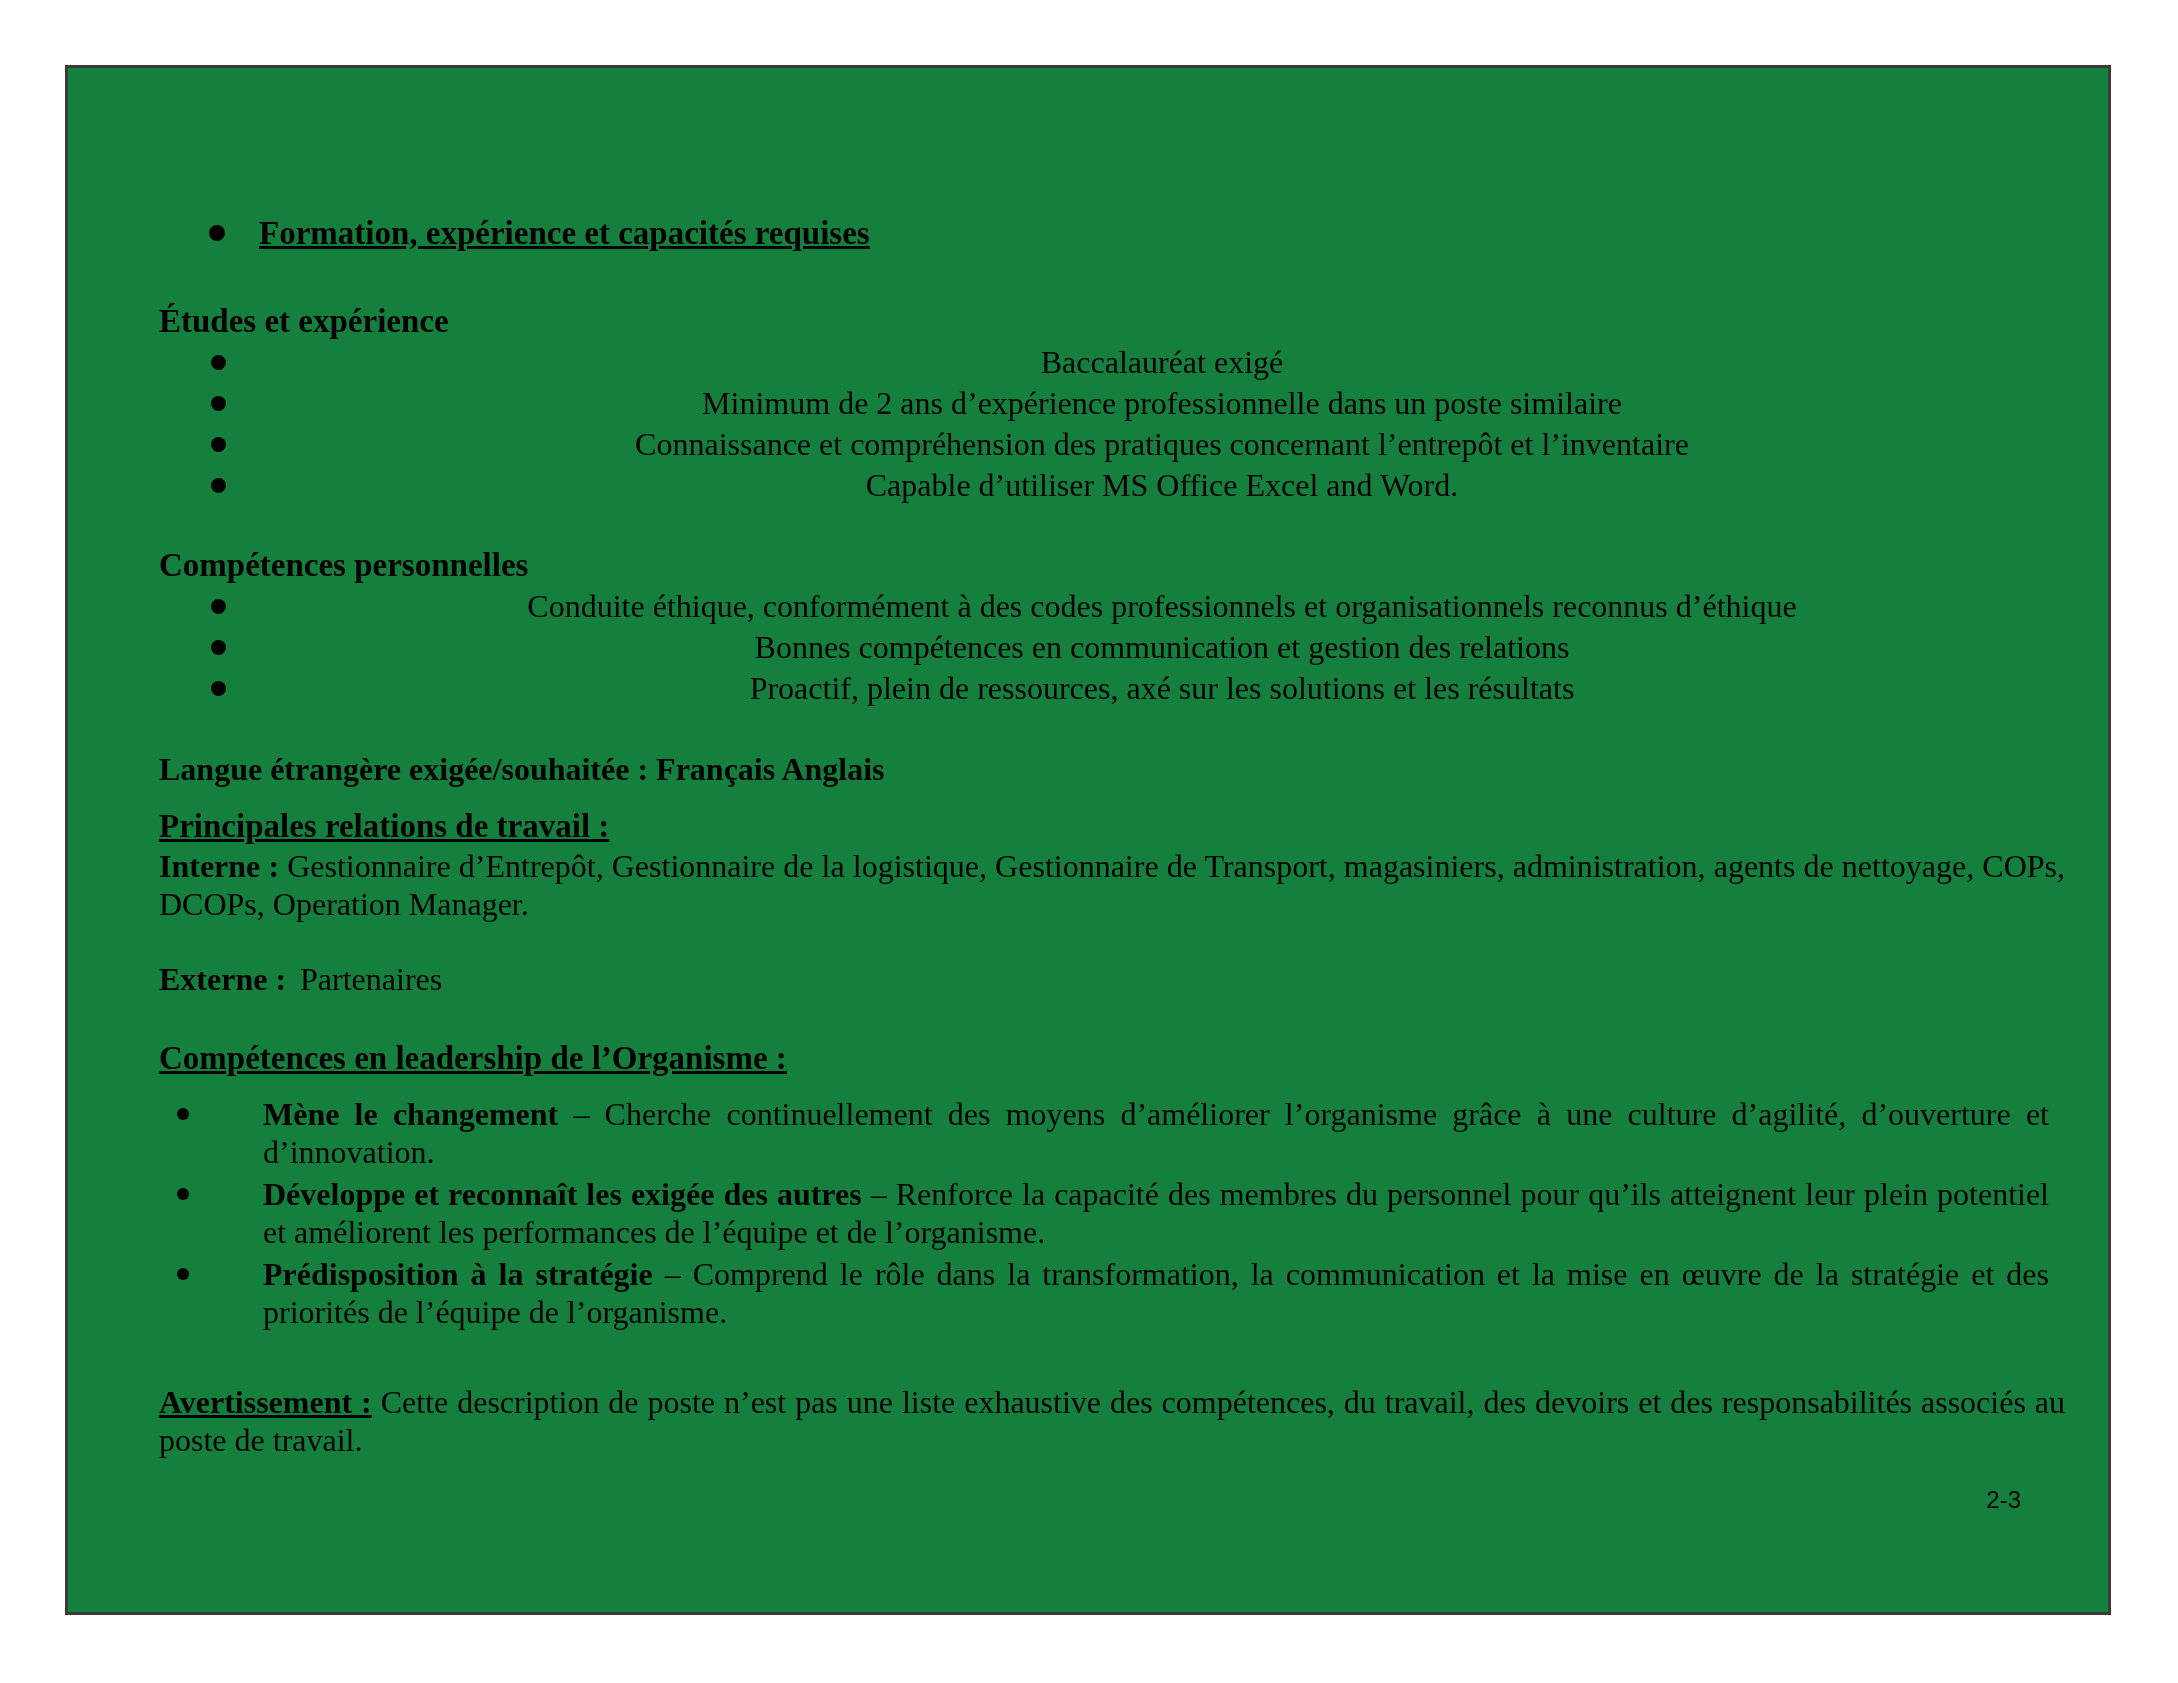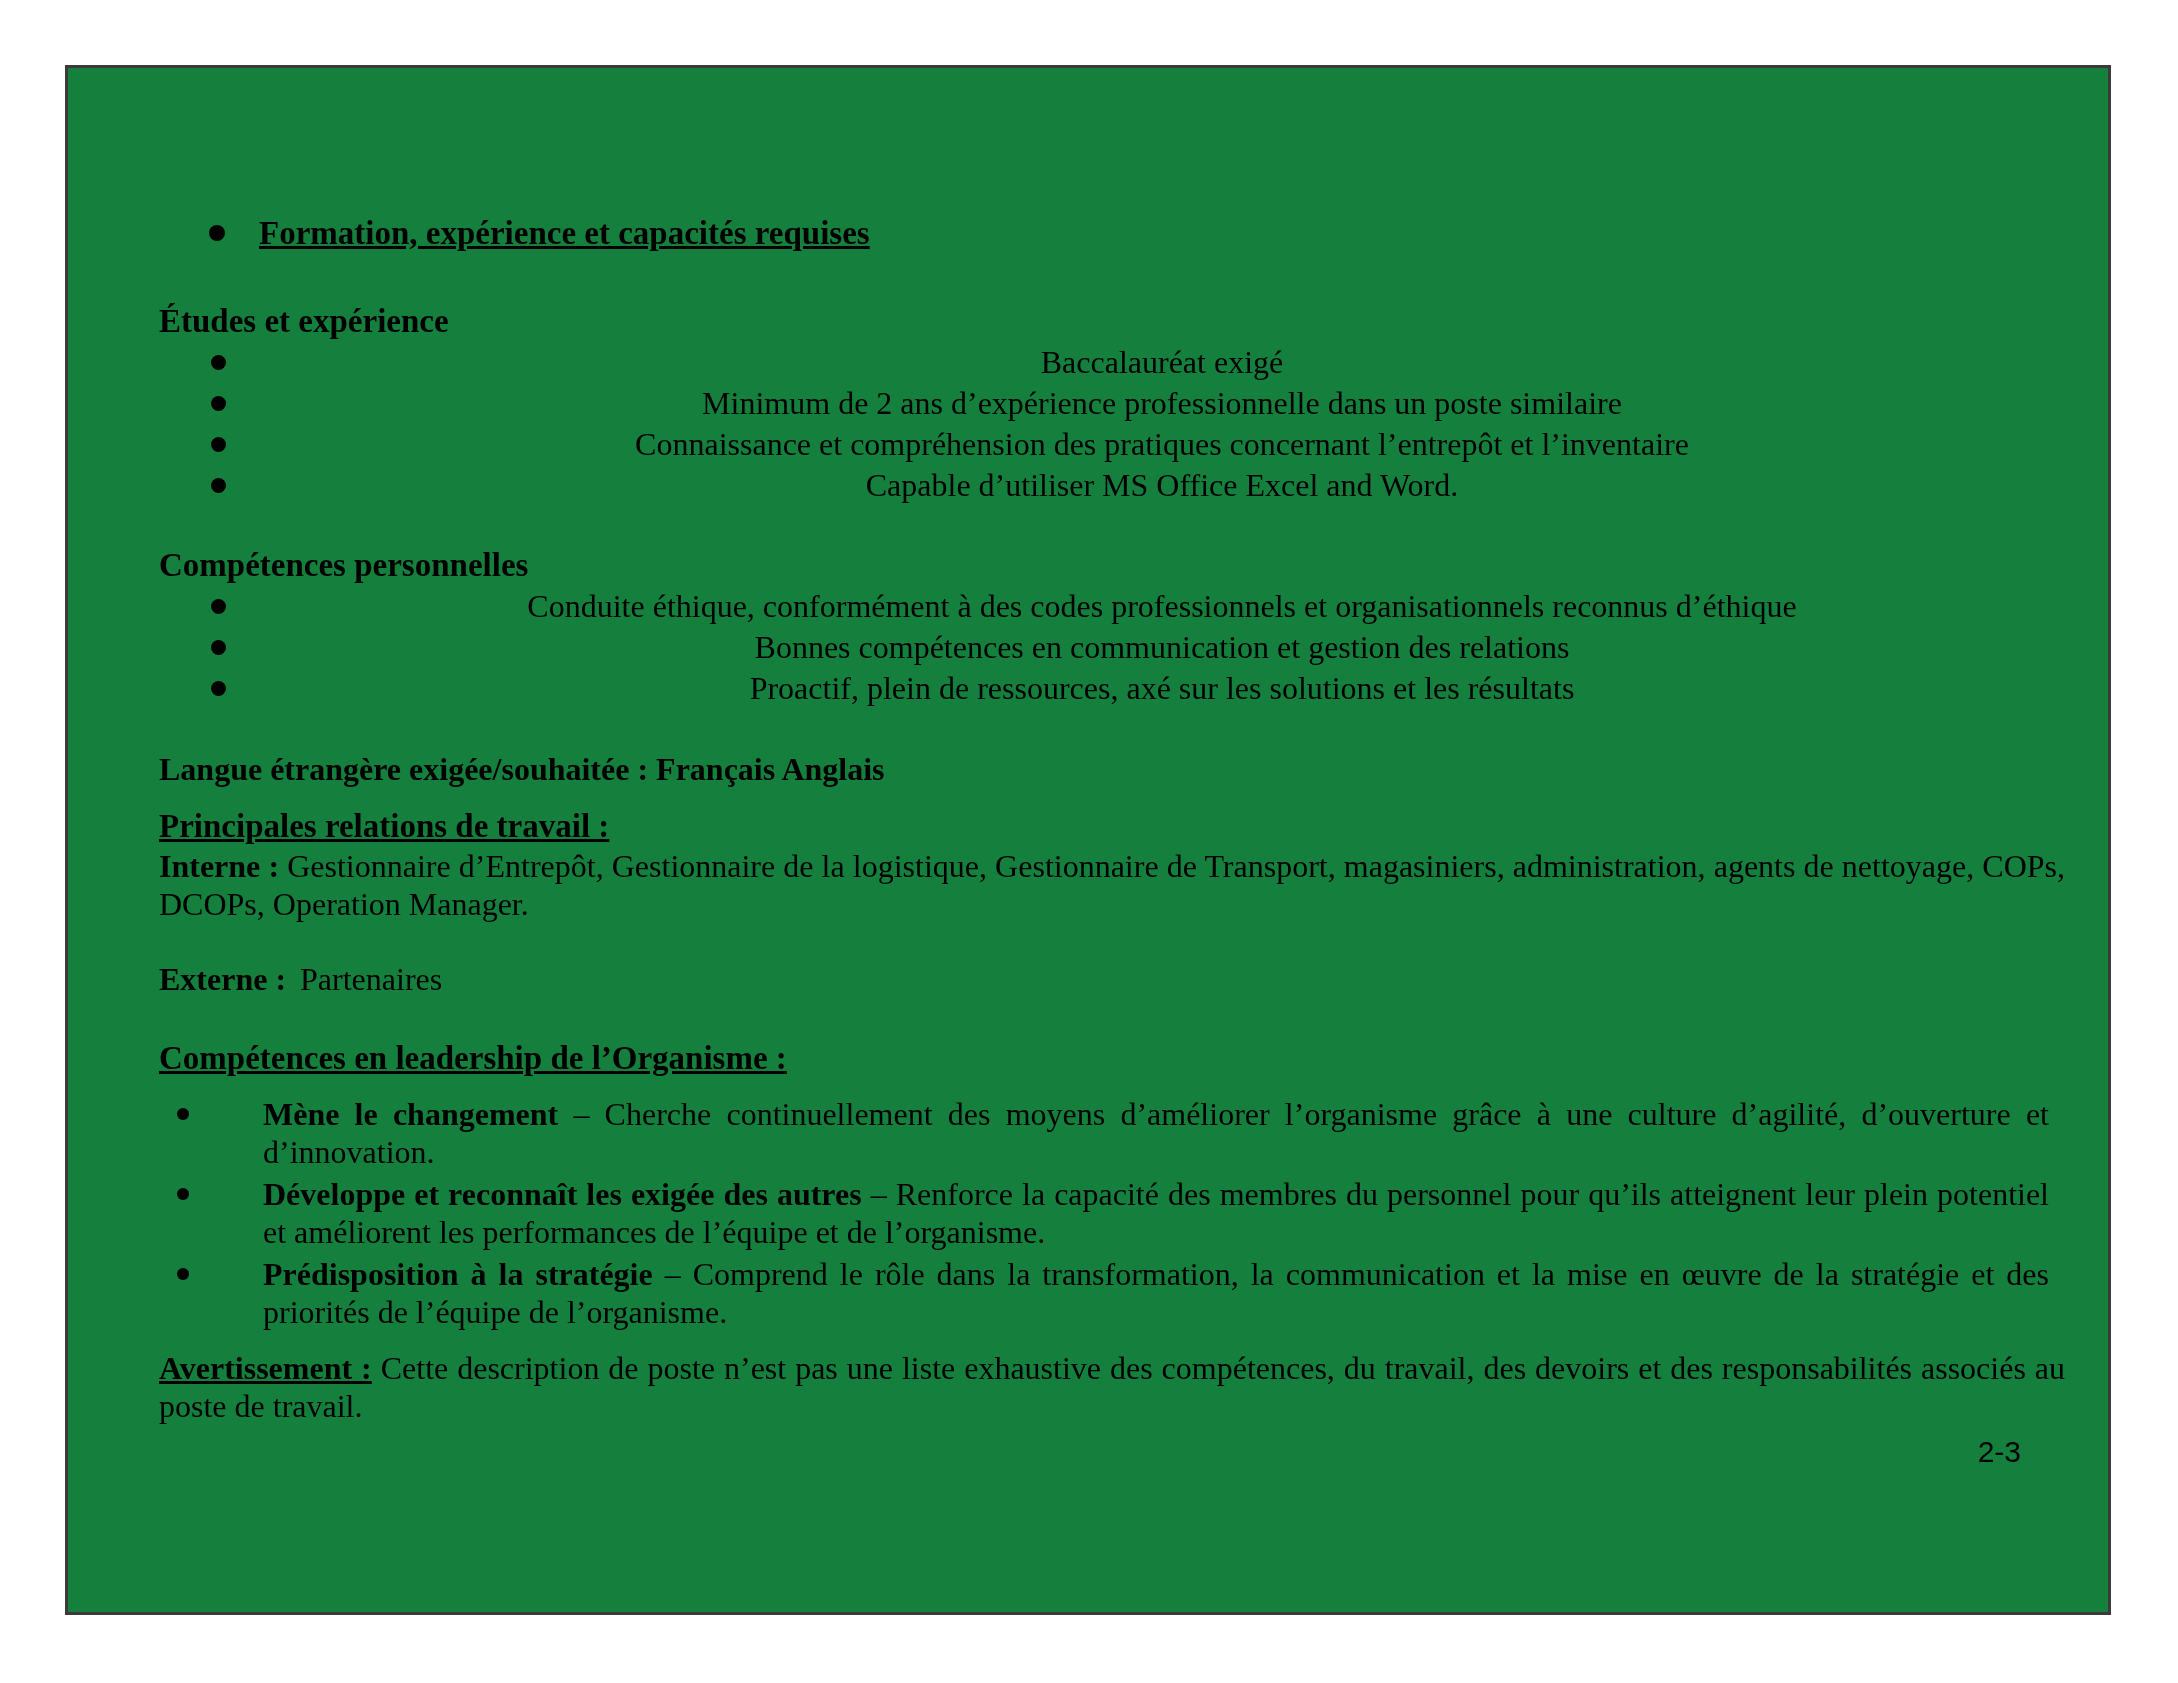--- a/index.html
+++ b/index.html
@@ -65,21 +65,21 @@
     text-align: center;
   }
   ul.b-list > li {
     position: relative;
     padding-left: 100px;
     line-height: 41px;
   }
 
   .mt-39 { margin-top: 39px; }
   .mt-40 { margin-top: 40px; }
-  .mt-38 { margin-top: 18px; }
+  .mt-38 { margin-top: 52px; }
   .mt-37 { margin-top: 37px; }
   .mt-16 { margin-top: 16px; }
 
   p { margin: 0; }
   .bold { font-weight: bold; }
 
   .langue-line {
     font-weight: bold;
     font-size: 32px;
     line-height: 41px;
@@ -99,25 +99,25 @@
   }
   ul.lead-list > li {
     position: relative;
     padding-left: 88px;
     line-height: 38px;
     text-align: justify;
     margin-bottom: 4px;
   }
 
   .page-number {
-    margin-top: 8px;
+    margin-top: 22px;
     padding-right: 44px;
     text-align: right;
     font-family: "Liberation Sans", sans-serif;
-    font-size: 30px;
+    font-size: 24px;
     line-height: 38px;
   }
 </style>
 </head>
 <body>
 
 <div class="page">
   <div class="content">
 
     <div class="title-line">

